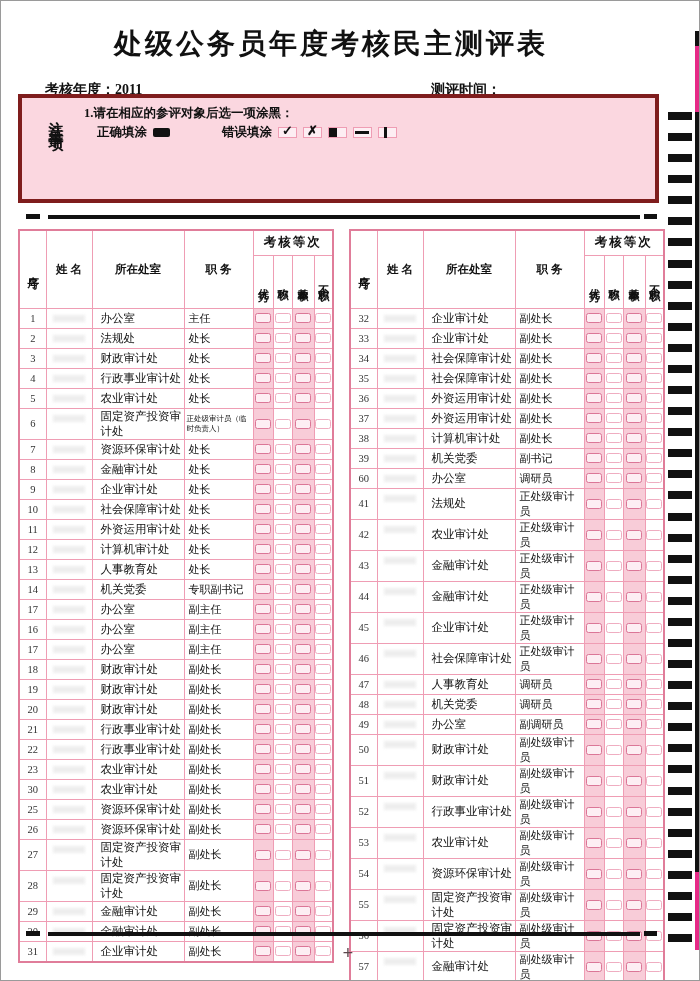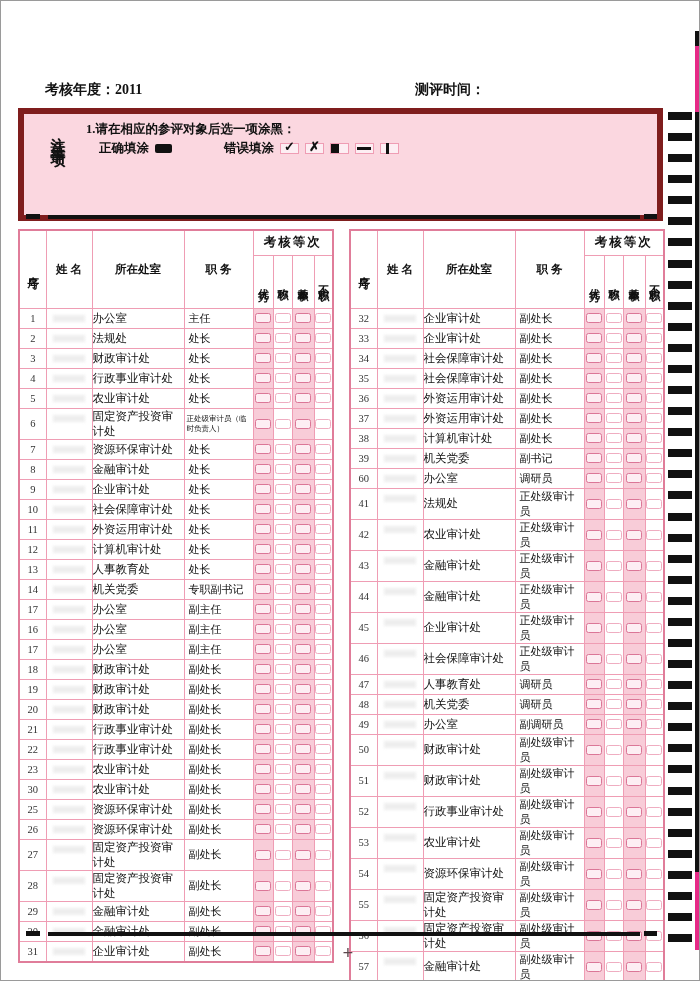--- a/index.html
+++ b/index.html
@@ -6,24 +6,24 @@
   .page{
     position:relative;width:698px;height:979px;
     border:1px solid #9a9a9a;background:#fff;overflow:hidden;
     font-family:"Liberation Serif","DejaVu Serif",serif;color:#111;
   }
   
   .title{position:absolute;top:24px;left:0;width:660px;text-align:center;
     font-size:28px;font-weight:bold;letter-spacing:3px;}
   .year-line{position:absolute;top:80px;left:0;width:100%;font-size:14px;font-weight:bold;}
   .year-label{position:absolute;left:44px;}
-  .eval-time{position:absolute;left:414px;}
+  .eval-time{position:absolute;left:430px;}
   
-  .notice{position:absolute;top:107px;left:17px;width:633px;height:101px;
-    background:#fbd7e0;border:6px solid #7f1d1d;}
+  .notice{position:absolute;top:93px;left:17px;width:633px;height:101px;
+    background:#fbd7e0;border:4px solid #7f1d1d;}
   .notice-label{position:absolute;top:10px;left:22px;width:22px;
     font-size:15px;font-weight:bold;line-height:21px;text-align:center;}
   .notice-items{position:absolute;top:6px;left:62px;font-size:12.5px;font-weight:bold;line-height:19px;}
   .mark-row{display:flex;align-items:center;gap:6px;padding-left:13px;}
   .mark-row .gap{width:40px;}
   .mk{display:inline-block;position:relative;width:17px;height:9px;}
   .mk-correct{background:#111;border-radius:2px;}
   .mk-box{border:1px solid #ef9db4;background:#fdeef3;}
   .mk-box .glyph{position:absolute;left:0;top:-4px;width:17px;height:14px;
     font-size:13px;line-height:14px;color:#111;text-align:center;font-weight:bold;}
@@ -52,41 +52,42 @@
      margin:0 auto;display:block;}
   .v2{writing-mode:vertical-lr;text-orientation:upright;letter-spacing:1px;
      height:32px;line-height:11px;margin:0 auto;display:block;font-size:10.5px;}
   th.grade-group{font-size:12.5px;letter-spacing:2px;}
   th.grade{font-size:11px;font-weight:bold;}
   td.seq{text-align:center;font-size:10.5px;color:#333;
     font-family:"Liberation Serif","DejaVu Serif",serif;}
   td.name{position:relative;}
   .redact{position:absolute;left:6px;top:6px;width:32px;height:7px;background:#e9e9e9;
     filter:blur(1.5px);opacity:.8;}
-  td.office{}
+  td.office{padding-left:8px;}
   td.pos{padding-left:4px;font-size:11px;}
   td.pos.small{font-size:7.5px;padding-left:2px;}
   td.bub{text-align:center;}
   td.bub.shaded{background:#f8ccd8;}
   .bubble{width:14px;height:8px;border:1.5px solid #efadc1;border-radius:2.5px;
     background:#fff;margin:0 auto;}
   td.bub.shaded .bubble{border-color:#db7697;background:#fdeef3;}
   
   .timing-mark{position:absolute;left:667px;width:24px;height:8px;background:#111;}
   .edge-strip{position:absolute;left:694px;width:4px;}
   .edge-black{background:#111;} .edge-magenta{background:#e62a87;}
   
   .plus-mark{position:absolute;top:941px;left:330px;width:34px;text-align:center;
     font-size:19px;color:#5c464c;font-weight:bold;}
 </style>
 </head>
 <body>
 
 <div class="page">
 
+  <div class="title">处级公务员年度考核民主测评表</div>
 
   <div class="year-line">
     <span class="year-label"><span>考核年度：</span><span>2011</span></span>
     <span class="eval-time">测评时间：</span>
   </div>
 
   <div class="notice">
     <div class="notice-label v" style="writing-mode:vertical-rl;letter-spacing:6px;">注意事项</div>
     <div class="notice-items">
       <div>1.请在相应的参评对象后选一项涂黑：</div>

